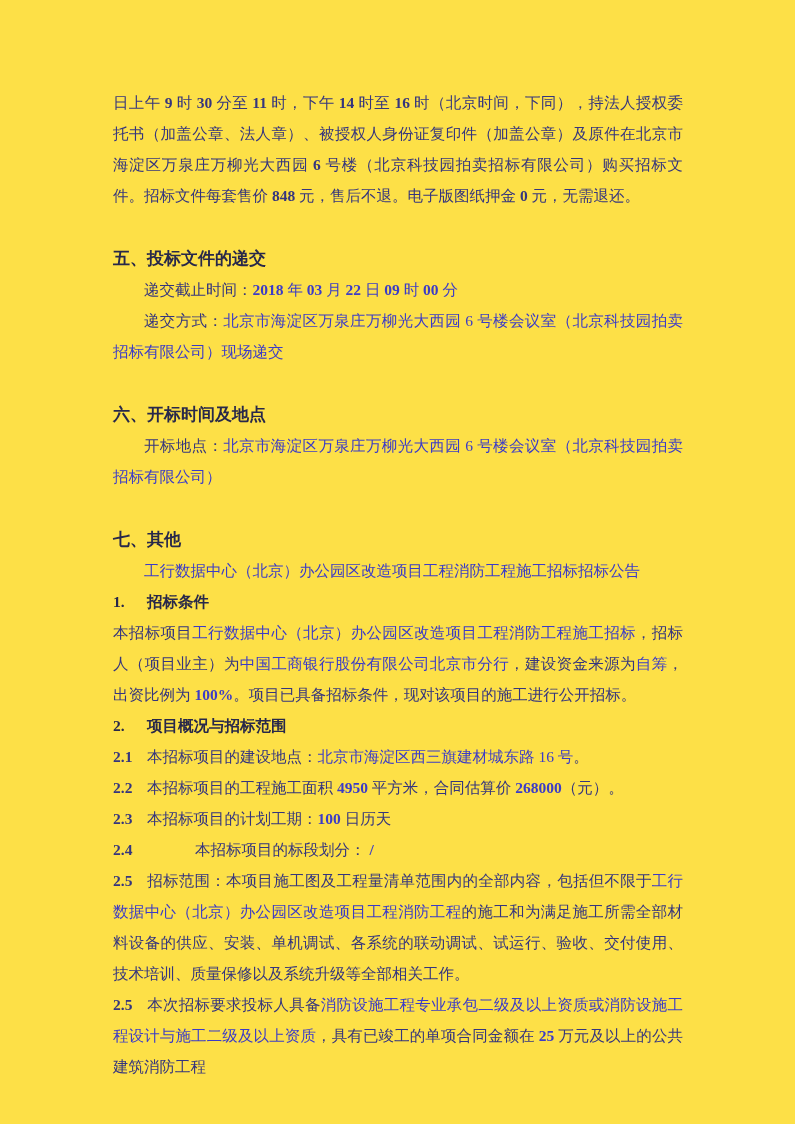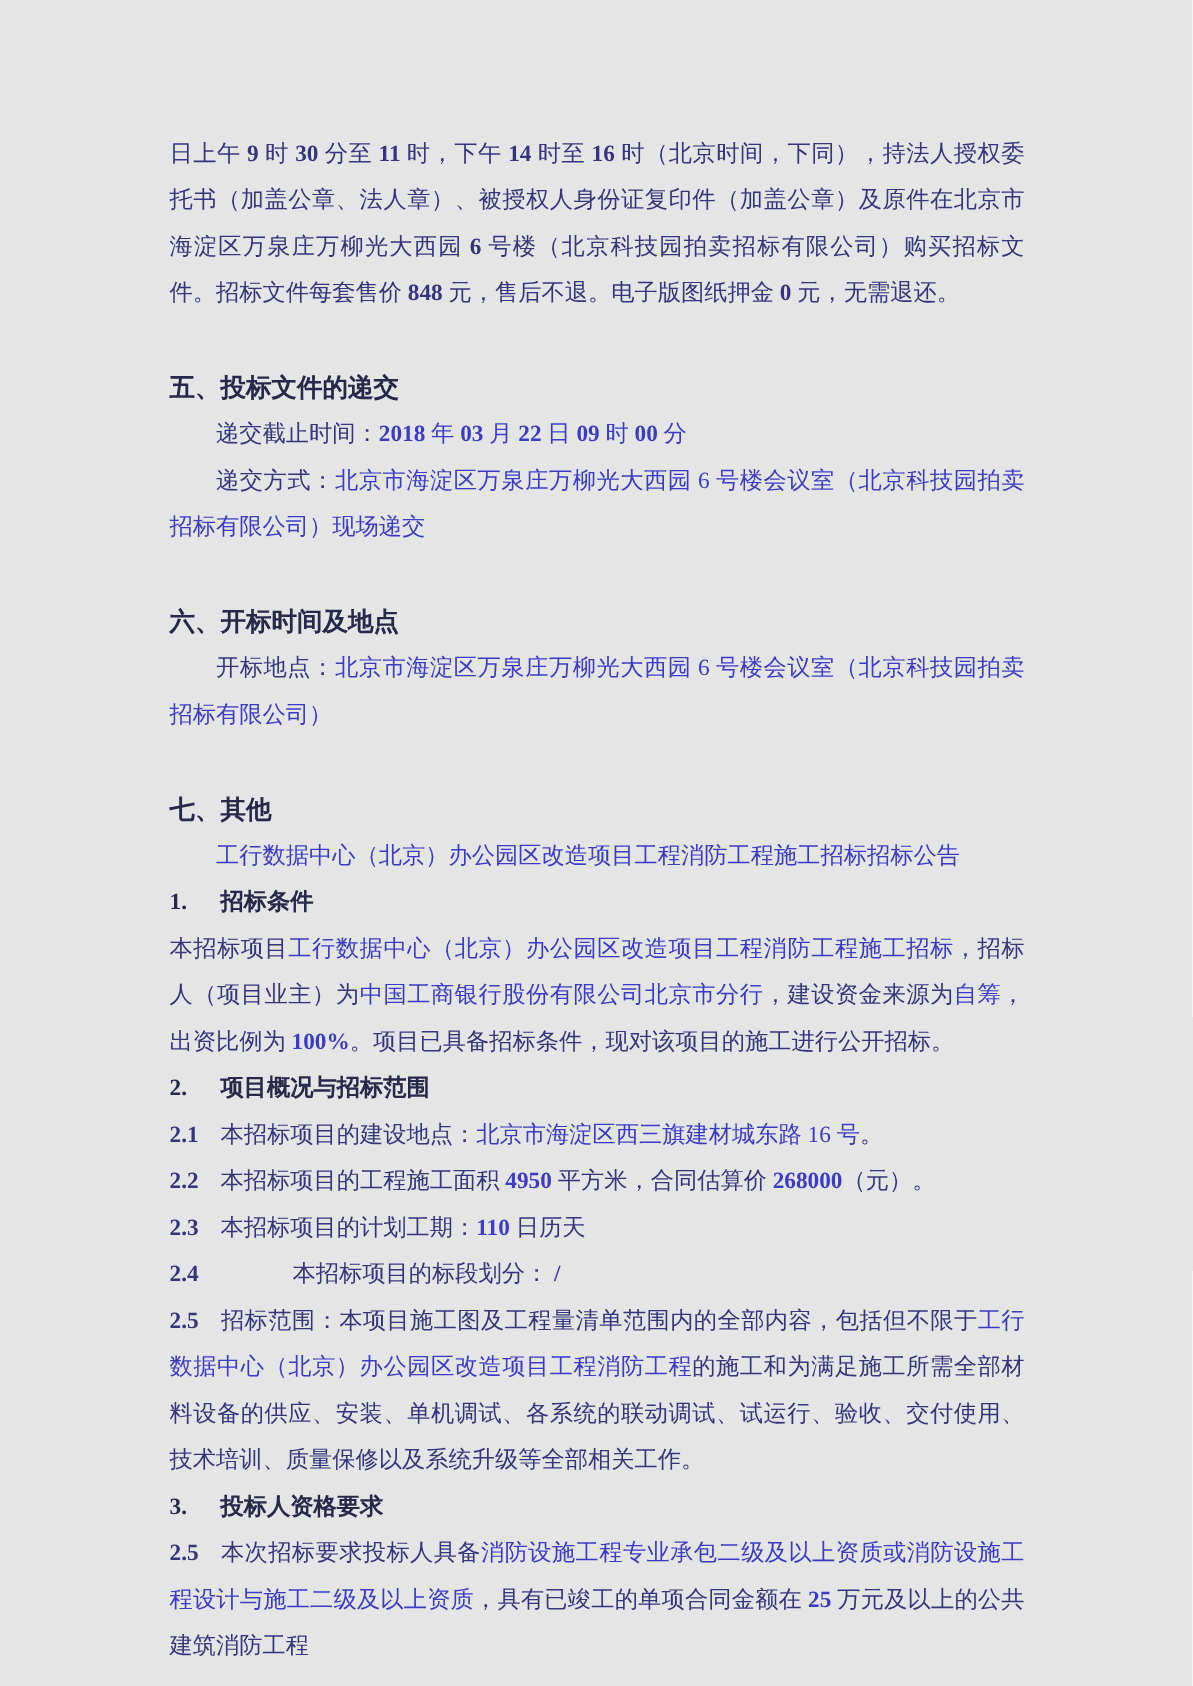--- a/index.html
+++ b/index.html
@@ -9,21 +9,21 @@
   }
   * { margin: 0; padding: 0; box-sizing: border-box; }
   html, body { background: #ffffff; }
   body {
     width: 795px; height: 1124px;
     font-family: "Liberation Serif", "DejaVu Serif", serif;
     overflow: hidden;
   }
   .page {
     width: 795px; height: 1124px;
-    background: #e5e5e5;
+    background: #fde047;
     padding: 87px 112px 0 113px;
     overflow: hidden;
   }
   .doc-body { width: 100%; }
   .blk {
     font-size: 15.5px;
     line-height: 31px;
     text-align: justify;
     color: var(--t);
   }
@@ -55,19 +55,18 @@
       <p class="blk indent"><span class="s-t">递交方式：</span><span class="s-v">北京市海淀区万泉庄万柳光大西园 6 号楼会议室（北京科技园拍卖招标有限公司）现场递交</span></p>
       <p class="blk h1"><span class="s-h">六、开标时间及地点</span></p>
       <p class="blk indent"><span class="s-t">开标地点：</span><span class="s-v">北京市海淀区万泉庄万柳光大西园 6 号楼会议室（北京科技园拍卖招标有限公司）</span></p>
       <p class="blk h1"><span class="s-h">七、其他</span></p>
       <p class="blk indent"><span class="s-v">工行数据中心（北京）办公园区改造项目工程消防工程施工招标招标公告</span></p>
       <p class="blk"><span class="s-hnum">1.</span><span class="s-h">招标条件</span></p>
       <p class="blk"><span class="s-t">本招标项目</span><span class="s-v">工行数据中心（北京）办公园区改造项目工程消防工程施工招标</span><span class="s-t">，招标人（项目业主）为</span><span class="s-v">中国工商银行股份有限公司北京市分行</span><span class="s-t">，建设资金来源为</span><span class="s-v">自筹</span><span class="s-t">，出资比例为 </span><span class="s-vn">100%</span><span class="s-t">。项目已具备招标条件，现对该项目的施工进行公开招标。</span></p>
       <p class="blk"><span class="s-hnum">2.</span><span class="s-h">项目概况与招标范围</span></p>
       <p class="blk"><span class="s-num">2.1</span><span class="s-t">本招标项目的建设地点：</span><span class="s-v">北京市海淀区西三旗建材城东路 16 号</span><span class="s-t">。</span></p>
       <p class="blk"><span class="s-num">2.2</span><span class="s-t">本招标项目的工程施工面积 </span><span class="s-vn">4950</span><span class="s-t"> 平方米，合同估算价 </span><span class="s-vn">268000</span><span class="s-t">（元）。</span></p>
-      <p class="blk"><span class="s-num">2.3</span><span class="s-t">本招标项目的计划工期：</span><span class="s-vn">110</span><span class="s-t"> 日历天</span></p>
+      <p class="blk"><span class="s-num">2.3</span><span class="s-t">本招标项目的计划工期：</span><span class="s-vn">100</span><span class="s-t"> 日历天</span></p>
       <p class="blk"><span class="s-num">2.4</span><span class="s-tab"></span><span class="s-t">本招标项目的标段划分： </span><span class="s-vn">/</span></p>
       <p class="blk"><span class="s-num">2.5</span><span class="s-t">招标范围：本项目施工图及工程量清单范围内的全部内容，包括但不限于</span><span class="s-v">工行数据中心（北京）办公园区改造项目工程消防工程</span><span class="s-t">的施工和为满足施工所需全部材料设备的供应、安装、单机调试、各系统的联动调试、试运行、验收、交付使用、技术培训、质量保修以及系统升级等全部相关工作。</span></p>
-      <p class="blk"><span class="s-hnum">3.</span><span class="s-h">投标人资格要求</span></p>
       <p class="blk"><span class="s-num">2.5</span><span class="s-t">本次招标要求投标人具备</span><span class="s-v">消防设施工程专业承包二级及以上资质或消防设施工程设计与施工二级及以上资质</span><span class="s-t">，具有已竣工的单项合同金额在 </span><span class="s-vn">25</span><span class="s-t"> 万元及以上的公共建筑消防工程</span></p>
     </div>
 </div>
 
 </body></html>

